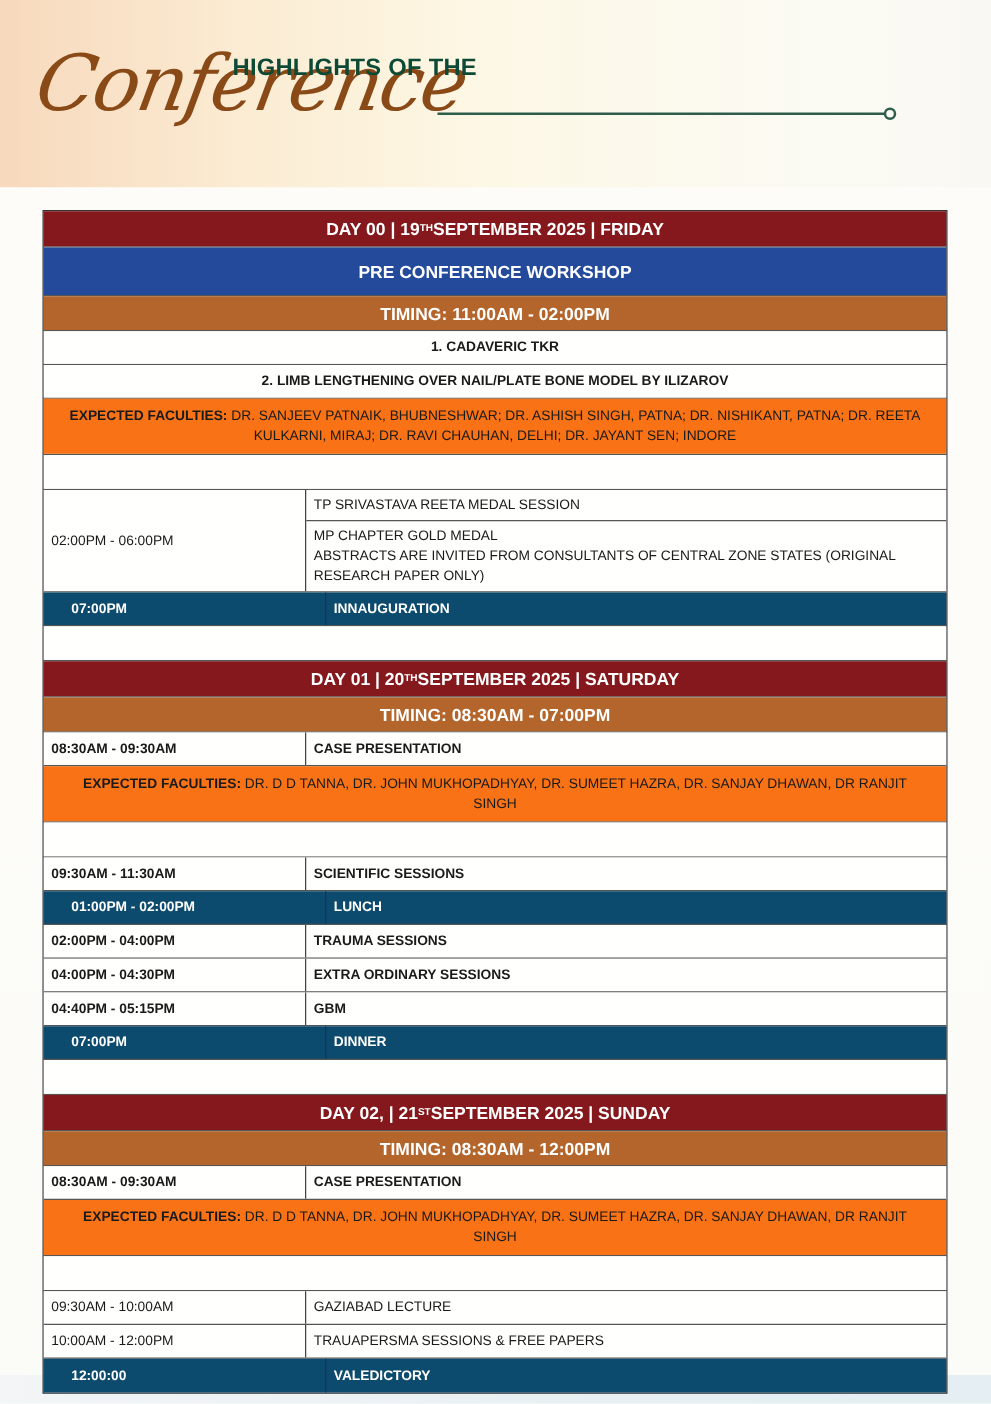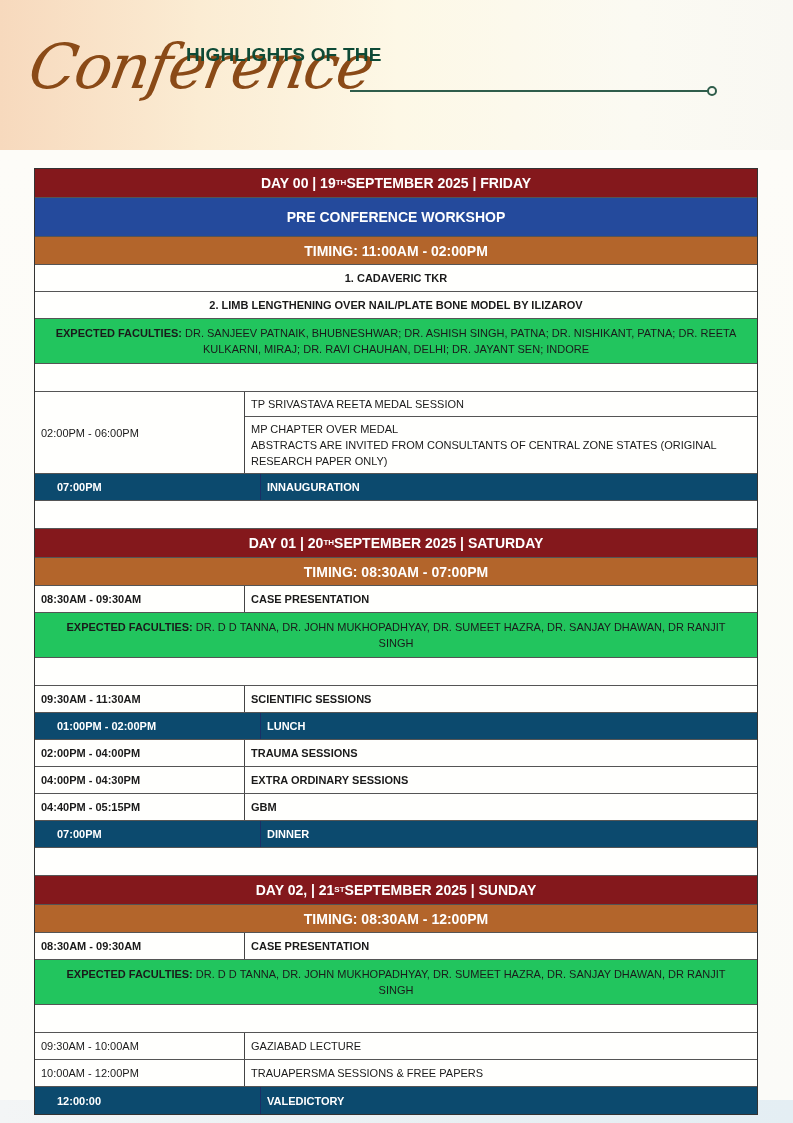--- a/index.html
+++ b/index.html
@@ -52,21 +52,21 @@
   .full {
     width: 100%; text-align: center;
     display: flex; align-items: center; justify-content: center;
     padding: 2px 18px;
   }
   .hdr-day { background: #84181c; color: #fff; font-weight: bold; font-size: 14px; height: 28px; }
   .hdr-blue { background: #244a9c; color: #fff; font-weight: bold; font-size: 14px; height: 38px; }
   .hdr-timing { background: #b3652b; color: #fff; font-weight: bold; font-size: 14px; height: 27px; }
   .hdr-day sup, .hdr-blue sup { font-size: 8px; vertical-align: super; line-height: 0; }
   .item-bold { background: #fffffd; font-weight: bold; font-size: 11px; }
-  .fac { background: #22c55e; font-size: 11px; line-height: 16px; padding: 6px 20px; }
+  .fac { background: #f97316; font-size: 11px; line-height: 16px; padding: 6px 20px; }
   .fac b { font-weight: bold; }
   .blank { background: #fffffd; height: 27px; }
   .c-time {
     width: 210px; border-right: 1px solid #444; padding: 0 6px;
     display: flex; align-items: center;
   }
   .c-act { flex: 1; padding: 0 6px; display: flex; align-items: center; }
   .plain { background: #fffffd; }
   .plain.bold .c-time, .plain.bold .c-act { font-weight: bold; }
   .blue-row { background: #0c4a6e; color: #fff; font-weight: bold; padding-left: 16px; }
@@ -118,21 +118,21 @@
   <div class="row">
       <div class="full blank"></div>
     </div>
   <div class="row plain split">
     <div class="c-time">02:00PM - 06:00PM</div>
     <div class="c-act">
       <div class="sub">
         <span>TP SRIVASTAVA REETA MEDAL SESSION</span>
       </div>
       <div class="sub">
-        <span>MP CHAPTER OVER MEDAL</span>
+        <span>MP CHAPTER GOLD MEDAL</span>
         <span>ABSTRACTS ARE INVITED FROM CONSULTANTS OF CENTRAL ZONE STATES (ORIGINAL RESEARCH PAPER ONLY)</span>
       </div>
     </div>
   </div>
   <div class="row blue-row">
     <div class="c-time">07:00PM</div>
     <div class="c-act">INNAUGURATION</div>
   </div>
   <div class="row">
       <div class="full blank"></div>

